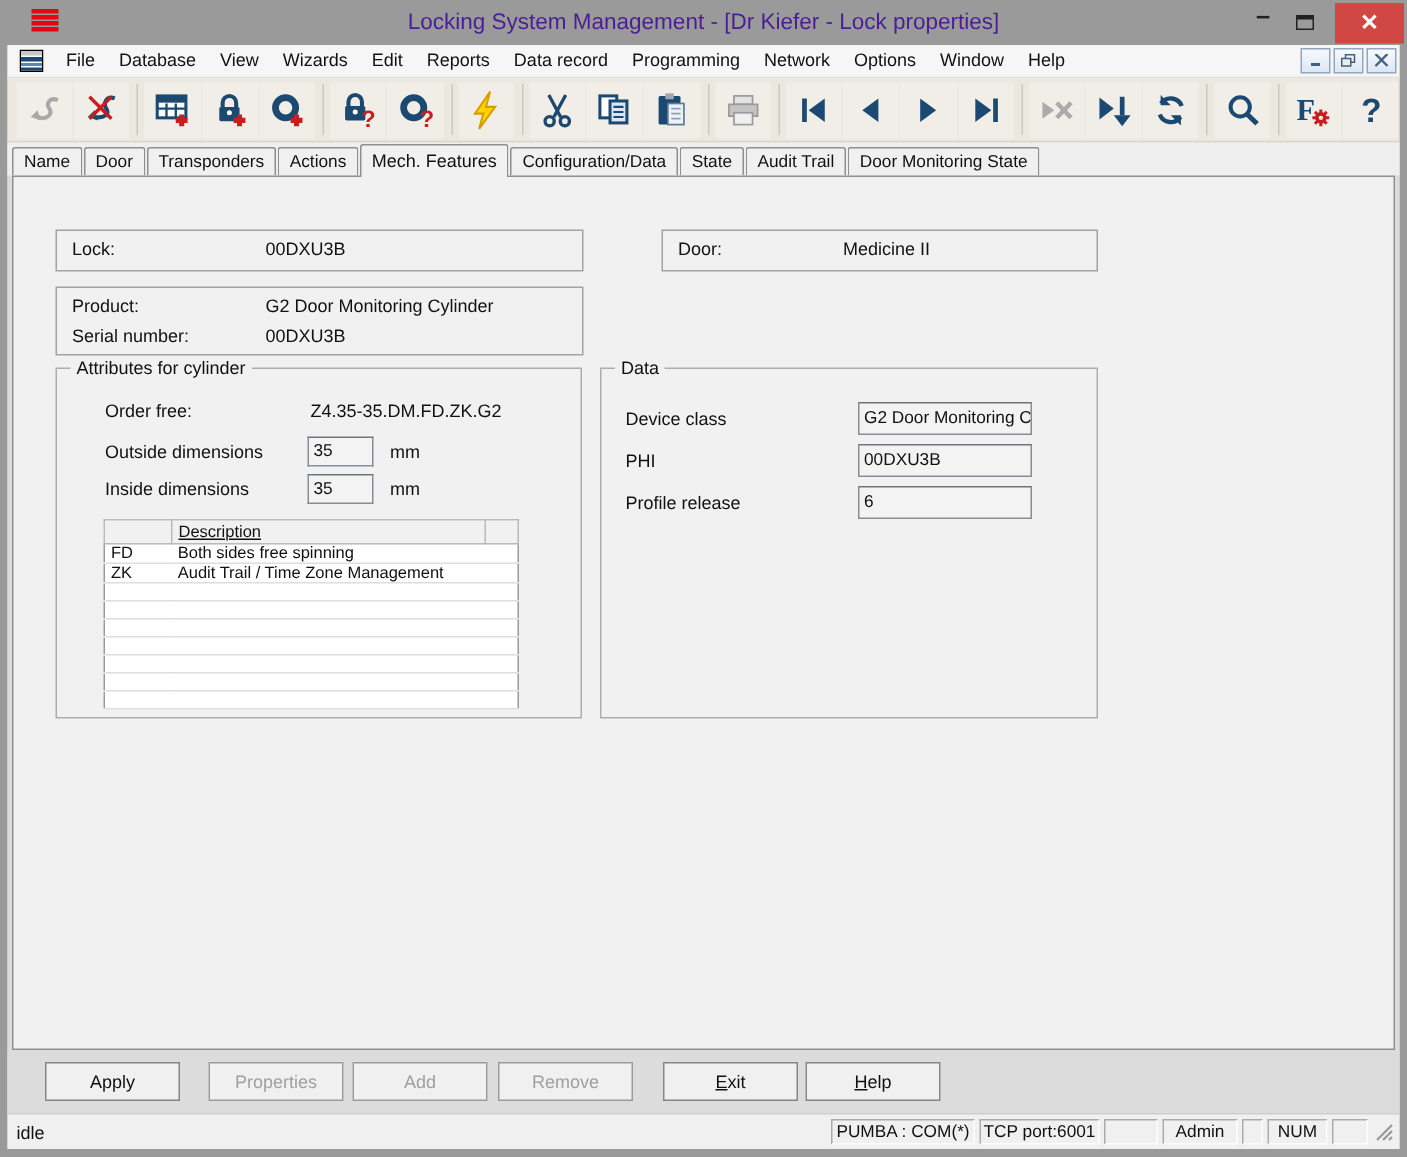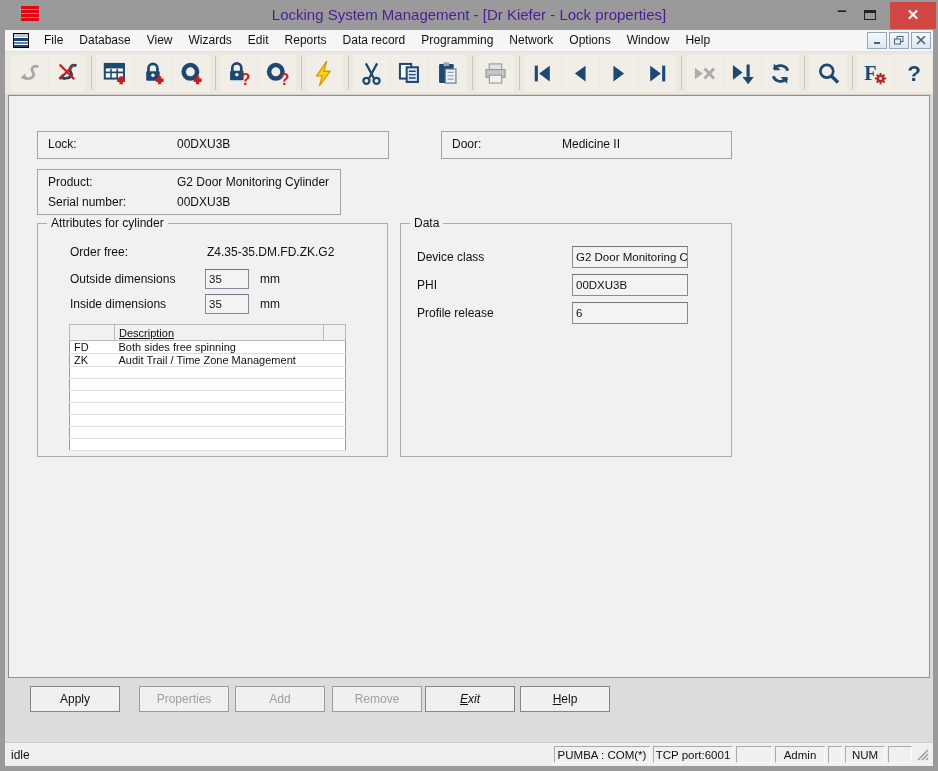--- a/index.html
+++ b/index.html
@@ -45,21 +45,21 @@
   .tabstrip{height:22px;display:flex;align-items:flex-end;padding-left:3px;background:#efefef;flex:0 0 22px;}
   .tab{height:19px;line-height:18px;padding:0 7px;font-size:11.5px;background:#f0f0f0;
     border:1px solid #8f8f8f;border-bottom:none;border-radius:2px 2px 0 0;margin-right:1px;position:relative;}
   .tab.active{height:22px;line-height:21px;background:#f1f1f1;z-index:2;margin-bottom:-1px;font-size:12px;}
   .tabpage{margin-left:3px;width:922px;height:583px;background:#f1f1f1;border:1px solid #8f8f8f;position:relative;}
 
   
   .infobox{position:absolute;border:1px solid #a3a3a3;background:#f1f1f1;font-size:12px;}
   .ib-lock{left:28px;top:35px;width:352px;height:28px;}
   .ib-door{left:432px;top:35px;width:291px;height:28px;}
-  .ib-prod{left:28px;top:73px;width:304px;height:46px;display:flex;flex-direction:column;justify-content:space-evenly;}
+  .ib-prod{left:28px;top:73px;width:352px;height:46px;display:flex;flex-direction:column;justify-content:space-evenly;}
   .ib-row{position:relative;height:16px;line-height:16px;}
   .ib-lbl{position:absolute;left:10px;white-space:nowrap;}
   .ib-val{position:absolute;left:139px;white-space:nowrap;}
   .ib-lock .ib-lbl,.ib-lock .ib-val,.ib-door .ib-lbl{top:5px;}
   .ib-lock .ib-val{left:139px;}
   .ib-door .ib-val{left:120px;top:5px;}
 
   .group{position:absolute;border:1px solid #adadad;background:#f1f1f1;}
   .grp-attr{left:28px;top:127px;width:351px;height:234px;}
   .grp-data{left:391px;top:127px;width:332px;height:234px;}
@@ -81,21 +81,21 @@
 
   .dg-edit{left:171px;width:116px;height:22px;line-height:20px;}
 
   
   .buttonrow{height:42px;background:#dcdcdc;display:flex;align-items:center;padding-left:25px;flex:0 0 42px;}
   .btn{width:90px;height:26px;background:#f0f0f0;border:1px solid #858585;display:flex;align-items:center;
     justify-content:center;font-size:12px;}
   .btn .bl{display:block;}
   .btn.disabled{color:#9f9f9f;border-color:#9b9b9b;}
   .u1 .bl::first-letter{text-decoration:underline;}
-  .g19{margin-left:19px;} .g6{margin-left:6px;} .g7{margin-left:7px;} .g15{margin-left:3px;font-style:italic;} .g5{margin-left:5px;}
+  .g19{margin-left:19px;} .g6{margin-left:6px;} .g7{margin-left:7px;} .g15{margin-left:20px;} .g5{margin-left:5px;}
 
   
   .statusbar{height:24px;background:#f0f0f0;border-top:1px solid #cfcfcf;display:flex;align-items:center;
     font-size:12px;padding:0 4px 0 6px;flex:0 0 24px;}
   .status-left{flex:1;}
   .segs{display:flex;gap:3px;align-items:center;}
   .seg{height:17px;border:1px solid #ababab;border-bottom-color:#fdfdfd;border-right-color:#fdfdfd;
     display:flex;align-items:center;justify-content:center;overflow:hidden;white-space:nowrap;font-size:11.5px;}
   .segs .seg:nth-child(1){width:96px;} .segs .seg:nth-child(2){width:80px;}
   .segs .seg:nth-child(3){width:36px;} .segs .seg:nth-child(4){width:50px;}
@@ -324,20 +324,31 @@
           </svg>
         </span>
       <span class="tb-btn">
           <svg viewBox="0 0 24 24">
             <text x="6.5" y="19" font-size="20" font-weight="bold" fill="#1c4972" font-family="Liberation Sans,sans-serif">?</text>
           </svg>
         </span>
     </div>
 
     <div class="client">
+      <div class="tabstrip">
+          <span class="tab">Name</span>
+          <span class="tab">Door</span>
+          <span class="tab">Transponders</span>
+          <span class="tab">Actions</span>
+          <span class="tab active">Mech. Features</span>
+          <span class="tab">Configuration/Data</span>
+          <span class="tab">State</span>
+          <span class="tab">Audit Trail</span>
+          <span class="tab">Door Monitoring State</span>
+        </div>
 
       <div class="tabpage">
 
         <div class="infobox ib-lock">
           <span class="ib-lbl">Lock:</span>
           <span class="ib-val">00DXU3B</span>
         </div>
         <div class="infobox ib-door">
           <span class="ib-lbl">Door:</span>
           <span class="ib-val">Medicine II</span>

